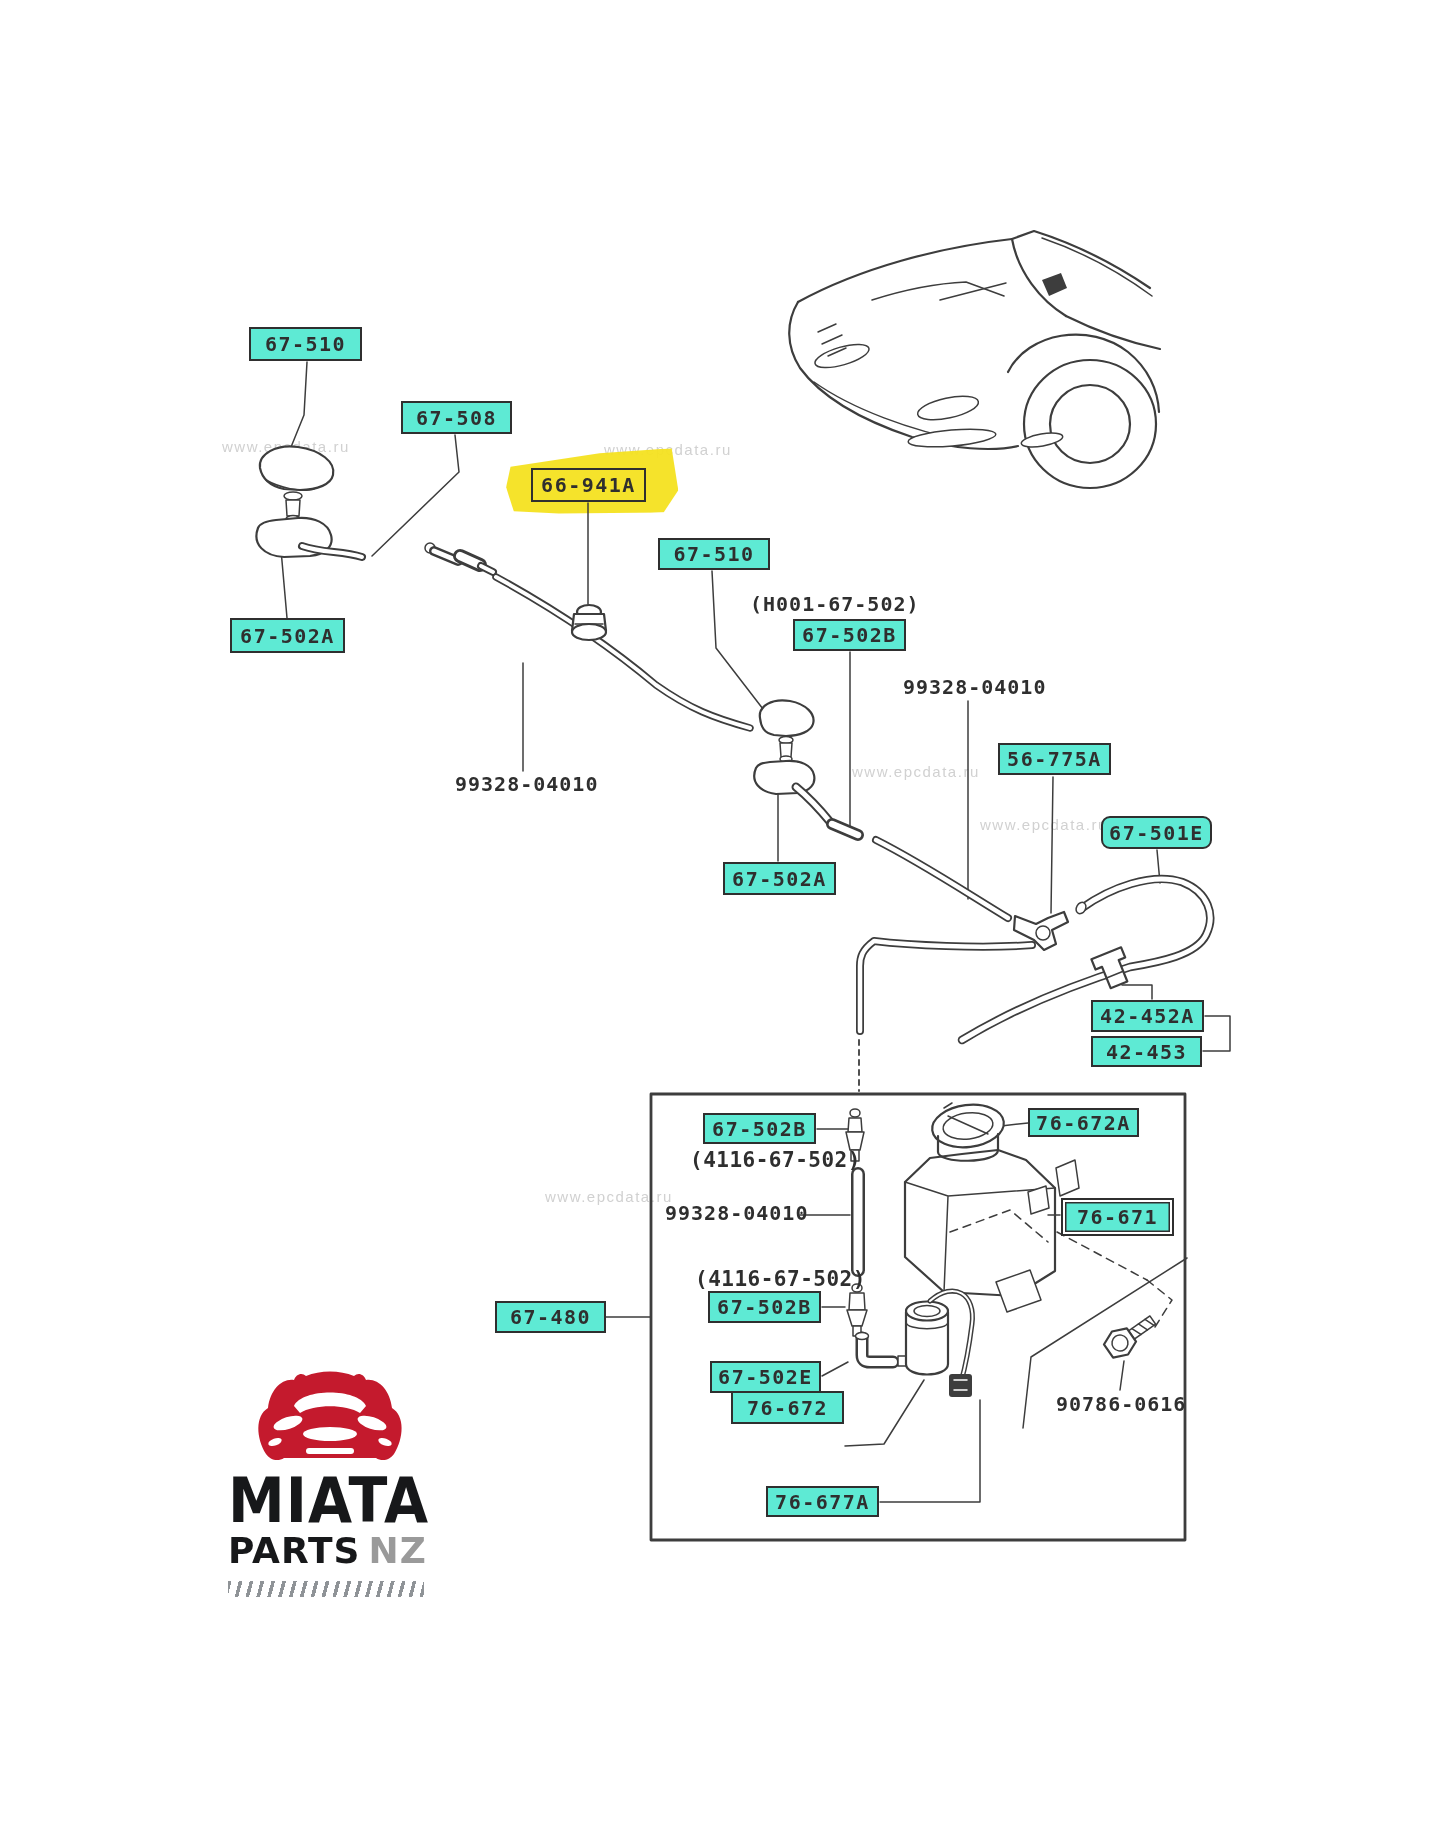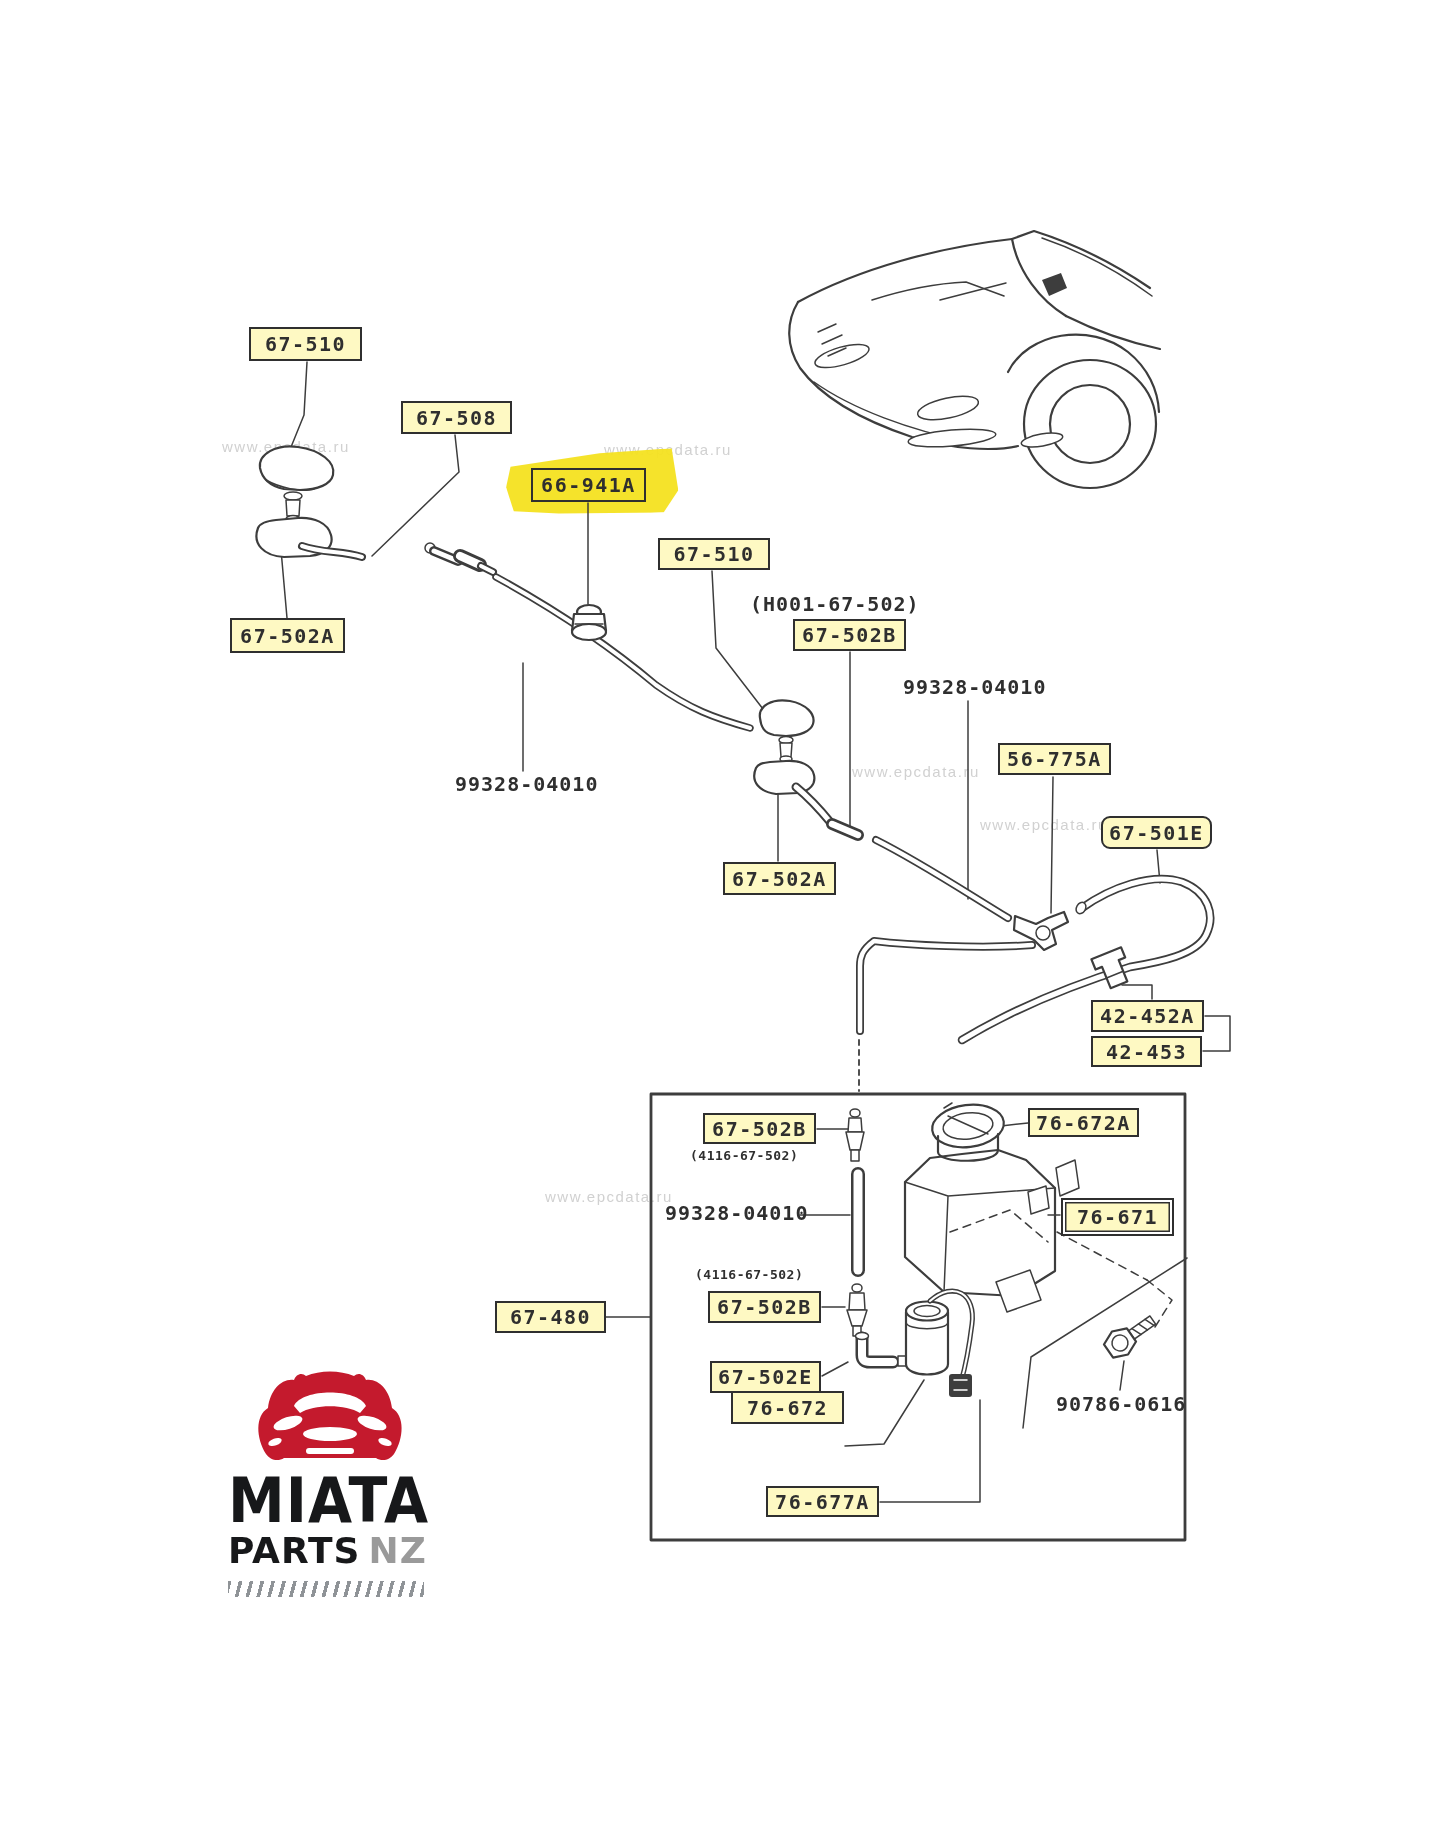--- a/index.html
+++ b/index.html
@@ -29,33 +29,33 @@
   .ln{stroke:var(--line);stroke-width:2.2;fill:none;stroke-linecap:round;stroke-linejoin:round;}
   .lnthin{stroke-width:1.5;}
   .lnthick{stroke-width:2.8;}
   .fillw{fill:#fff;}
   .dark{fill:var(--line);stroke:none;}
   .dash{stroke-dasharray:8 6;}
   .dash2{stroke-dasharray:5 5;stroke-width:1.8;}
   .tube-o{stroke:var(--line);fill:none;stroke-linecap:round;stroke-linejoin:round;}
   .tube-i{stroke:#fff;fill:none;stroke-linecap:round;stroke-linejoin:round;}
   .plabel{
-    position:absolute;z-index:4;border:2.5px solid #2f2f2f;background:#fef9c3;
+    position:absolute;z-index:4;border:2.5px solid #2f2f2f;background:#5eead4;
     display:flex;align-items:center;justify-content:center;
     font:700 20px "DejaVu Sans Mono","Liberation Mono",monospace;
     color:#2f2f2f;letter-spacing:1.5px;white-space:nowrap;
   }
   .plabel.hl{background:transparent;}
   .plabel.dbl{box-shadow:inset 0 0 0 2px #fff, inset 0 0 0 3.5px #2f2f2f;}
   .ptext{
     position:absolute;z-index:4;background:transparent;
     font:700 20px "DejaVu Sans Mono","Liberation Mono",monospace;
     color:#2f2f2f;letter-spacing:1px;white-space:nowrap;
   }
-  .ptext.small{font-size:13px;letter-spacing:.5px;}
+  .ptext.small{font-size:21px;letter-spacing:.5px;}
   .logo{position:absolute;left:228px;top:1366px;width:204px;z-index:5;text-align:left;}
   .logo-car{display:block;margin:0 auto 6px auto;}
   .logo-line1{
     font:800 57px "DejaVu Sans","Liberation Sans",sans-serif;color:var(--logo-black);
     letter-spacing:1px;line-height:1;transform:scaleY(1.08);
   }
   .logo-line2{margin-top:4px;font:800 36px "DejaVu Sans","Liberation Sans",sans-serif;line-height:1;letter-spacing:1px;}
   .logo-line2 .p1{color:var(--logo-black);text-align:right;}
   .logo-line2 .p2{color:var(--logo-gray);margin-left:8px;}
   .logo-stripes{

